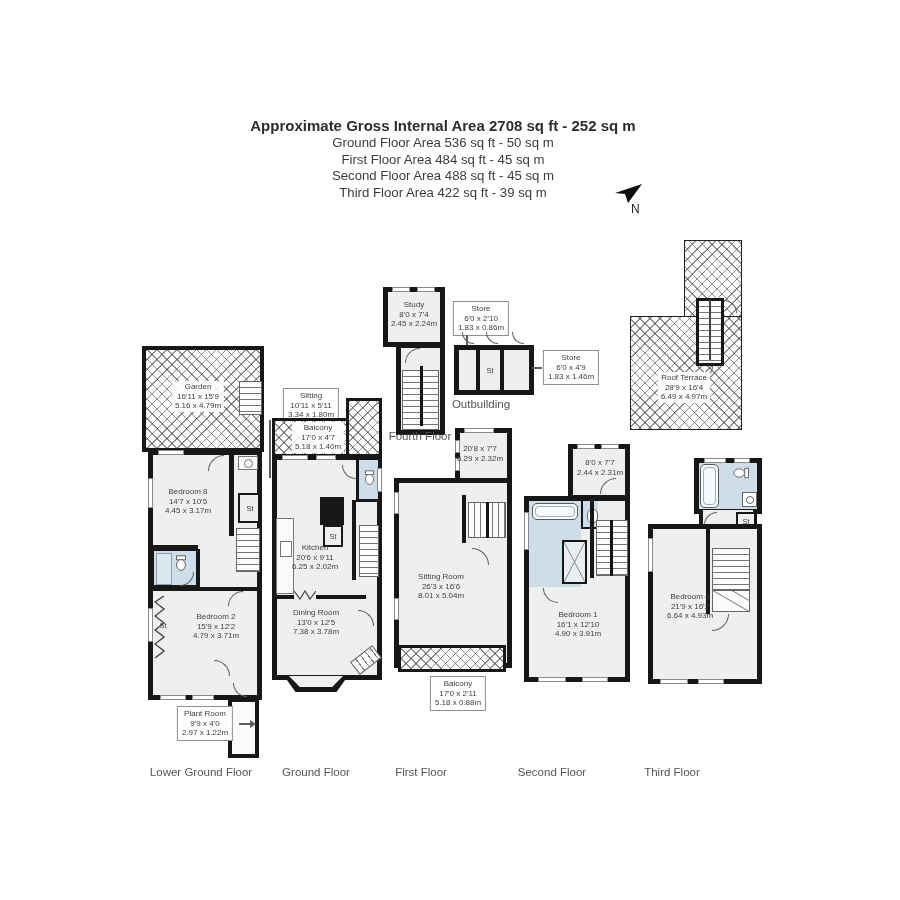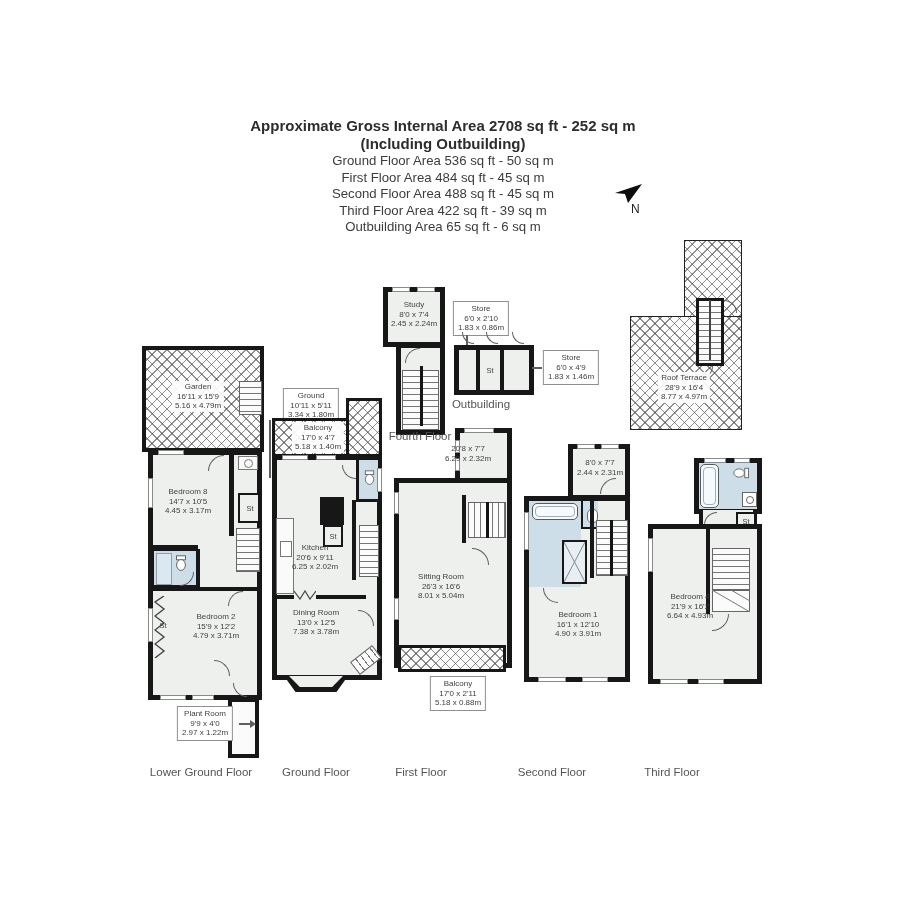--- a/index.html
+++ b/index.html
@@ -40,26 +40,24 @@
   .tub .inner{position:absolute;left:2px;top:2px;right:2px;bottom:2px;border:1px solid #9ab0bd;border-radius:4px;}
   .fixture{position:absolute;}
 </style>
 </head>
 <body>
 
 <div id="canvas">
 
   <div id="header">
     <div class="title">Approximate Gross Internal Area 2708 sq ft - 252 sq m</div>
-    <div class="title">(Including Outbuilding)</div>
     <div class="aline">Ground Floor Area 536 sq ft - 50 sq m</div>
     <div class="aline">First Floor Area 484 sq ft - 45 sq m</div>
     <div class="aline">Second Floor Area 488 sq ft - 45 sq m</div>
     <div class="aline">Third Floor Area 422 sq ft - 39 sq m</div>
-    <div class="aline">Outbuilding Area 65 sq ft - 6 sq m</div>
   </div>
 
   <svg class="abs" style="left:614px;top:183px" width="30" height="22" viewBox="0 0 30 22">
     <polygon points="1,10 28,1 14,20 11,11" fill="#0d0d0d"></polygon>
   </svg>
   <span class="abs" style="left:631px;top:202px;font-size:12px;color:#222">N</span>
 
   <div class="abs hatch" style="left:142px;top:346px;width:122px;height:106px;border:4px solid #171717;box-sizing:border-box"></div>
   <div class="stairs-v" style="left:239px;top:381px;width:23px;height:34px;background-color:#fff"></div>
   <div class="plan-label onhatch" style="left:198px;top:381px">
@@ -119,21 +117,21 @@
   <div class="plan-label boxed" style="left:205px;top:706px">
     <div>Plant Room</div>
     <div>9'9 x 4'0</div>
     <div>2.97 x 1.22m</div>
   </div>
   <div class="leader" style="left:239px;top:723px;width:12px;height:1.5px"></div>
   <div class="abs" style="left:250px;top:719.5px;width:0;height:0;border-left:6px solid #5f5f5f;border-top:4px solid transparent;border-bottom:4px solid transparent"></div>
   <div class="caption" style="left:201px;top:766px">Lower Ground Floor</div>
 
   <div class="plan-label boxed" style="left:311px;top:388px">
-    <div>Ground</div>
+    <div>Sitting</div>
     <div>10'11 x 5'11</div>
     <div>3.34 x 1.80m</div>
   </div>
   <div class="leader" style="left:269px;top:420px;width:1.5px;height:58px"></div>
   <div class="abs hatch" style="left:272px;top:418px;width:98px;height:39px;border:3px solid #171717;box-sizing:border-box"></div>
   <div class="abs hatch" style="left:346px;top:398px;width:36px;height:59px;border:3px solid #171717;box-sizing:border-box"></div>
   <div class="plan-label onhatch" style="left:318px;top:422px">
     <div>Balcony</div>
     <div>17'0 x 4'7</div>
     <div>5.18 x 1.40m</div>
@@ -222,28 +220,28 @@
 
   <div class="thinroom hatch" style="left:684px;top:240px;width:58px;height:78px"></div>
   <div class="thinroom hatch" style="left:630px;top:316px;width:112px;height:114px"></div>
   <div class="abs stairs-v" style="left:696px;top:298px;width:28px;height:68px;border:3.5px solid #171717;background-color:#fff"></div>
   <div class="rail" style="left:709px;top:300px;width:2px;height:60px;background:#444"></div>
   <div class="arc tr" style="left:724px;top:300px;width:13px;height:13px;background:transparent"></div>
   <div class="arc br" style="left:700px;top:366px;width:13px;height:13px;background:transparent"></div>
   <div class="plan-label onhatch" style="left:684px;top:372px">
     <div>Roof Terrace</div>
     <div>28'9 x 16'4</div>
-    <div>8.77 x 4.97m</div>
+    <div>6.49 x 4.97m</div>
   </div>
 
   <div class="room" style="left:455px;top:428px;width:57px;height:55px"></div>
   <div class="win" style="left:464px;top:428px;width:30px;height:5px"></div>
   <div class="win" style="left:455px;top:440px;width:5px;height:13px"></div>
   <div class="win" style="left:455px;top:458px;width:5px;height:13px"></div>
-  <div class="plan-label" style="left:468px;top:444px">
+  <div class="plan-label" style="left:480px;top:444px">
     <div>20'8 x 7'7</div>
     <div>6.29 x 2.32m</div>
   </div>
   <div class="room" style="left:394px;top:478px;width:118px;height:190px"></div>
   <div class="win" style="left:394px;top:492px;width:5px;height:22px"></div>
   <div class="win" style="left:394px;top:598px;width:5px;height:22px"></div>
   <div class="wall" style="left:462px;top:495px;width:4px;height:48px"></div>
   <div class="stairs-h" style="left:468px;top:502px;width:38px;height:36px"></div>
   <div class="rail" style="left:486px;top:502px;width:2.5px;height:36px"></div>
   <div class="arc tr" style="left:472px;top:548px;width:17px;height:17px"></div>

